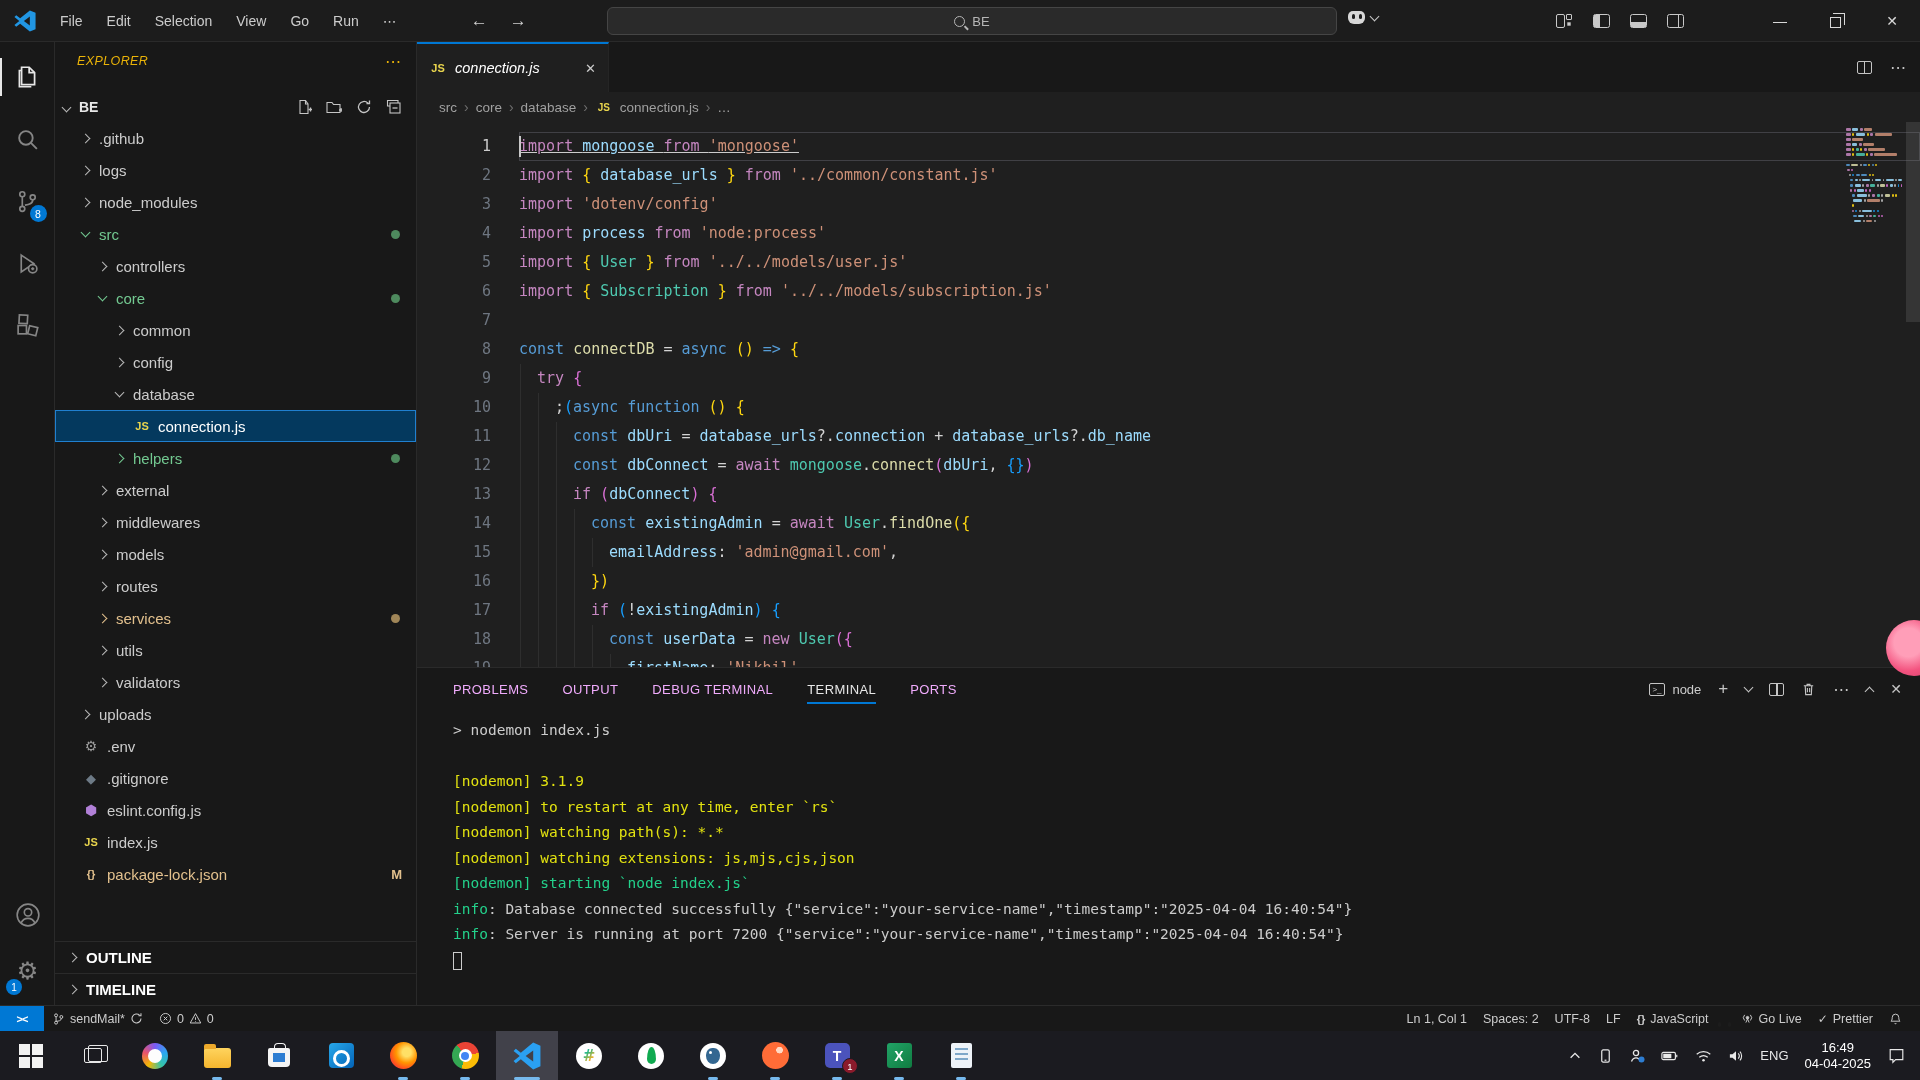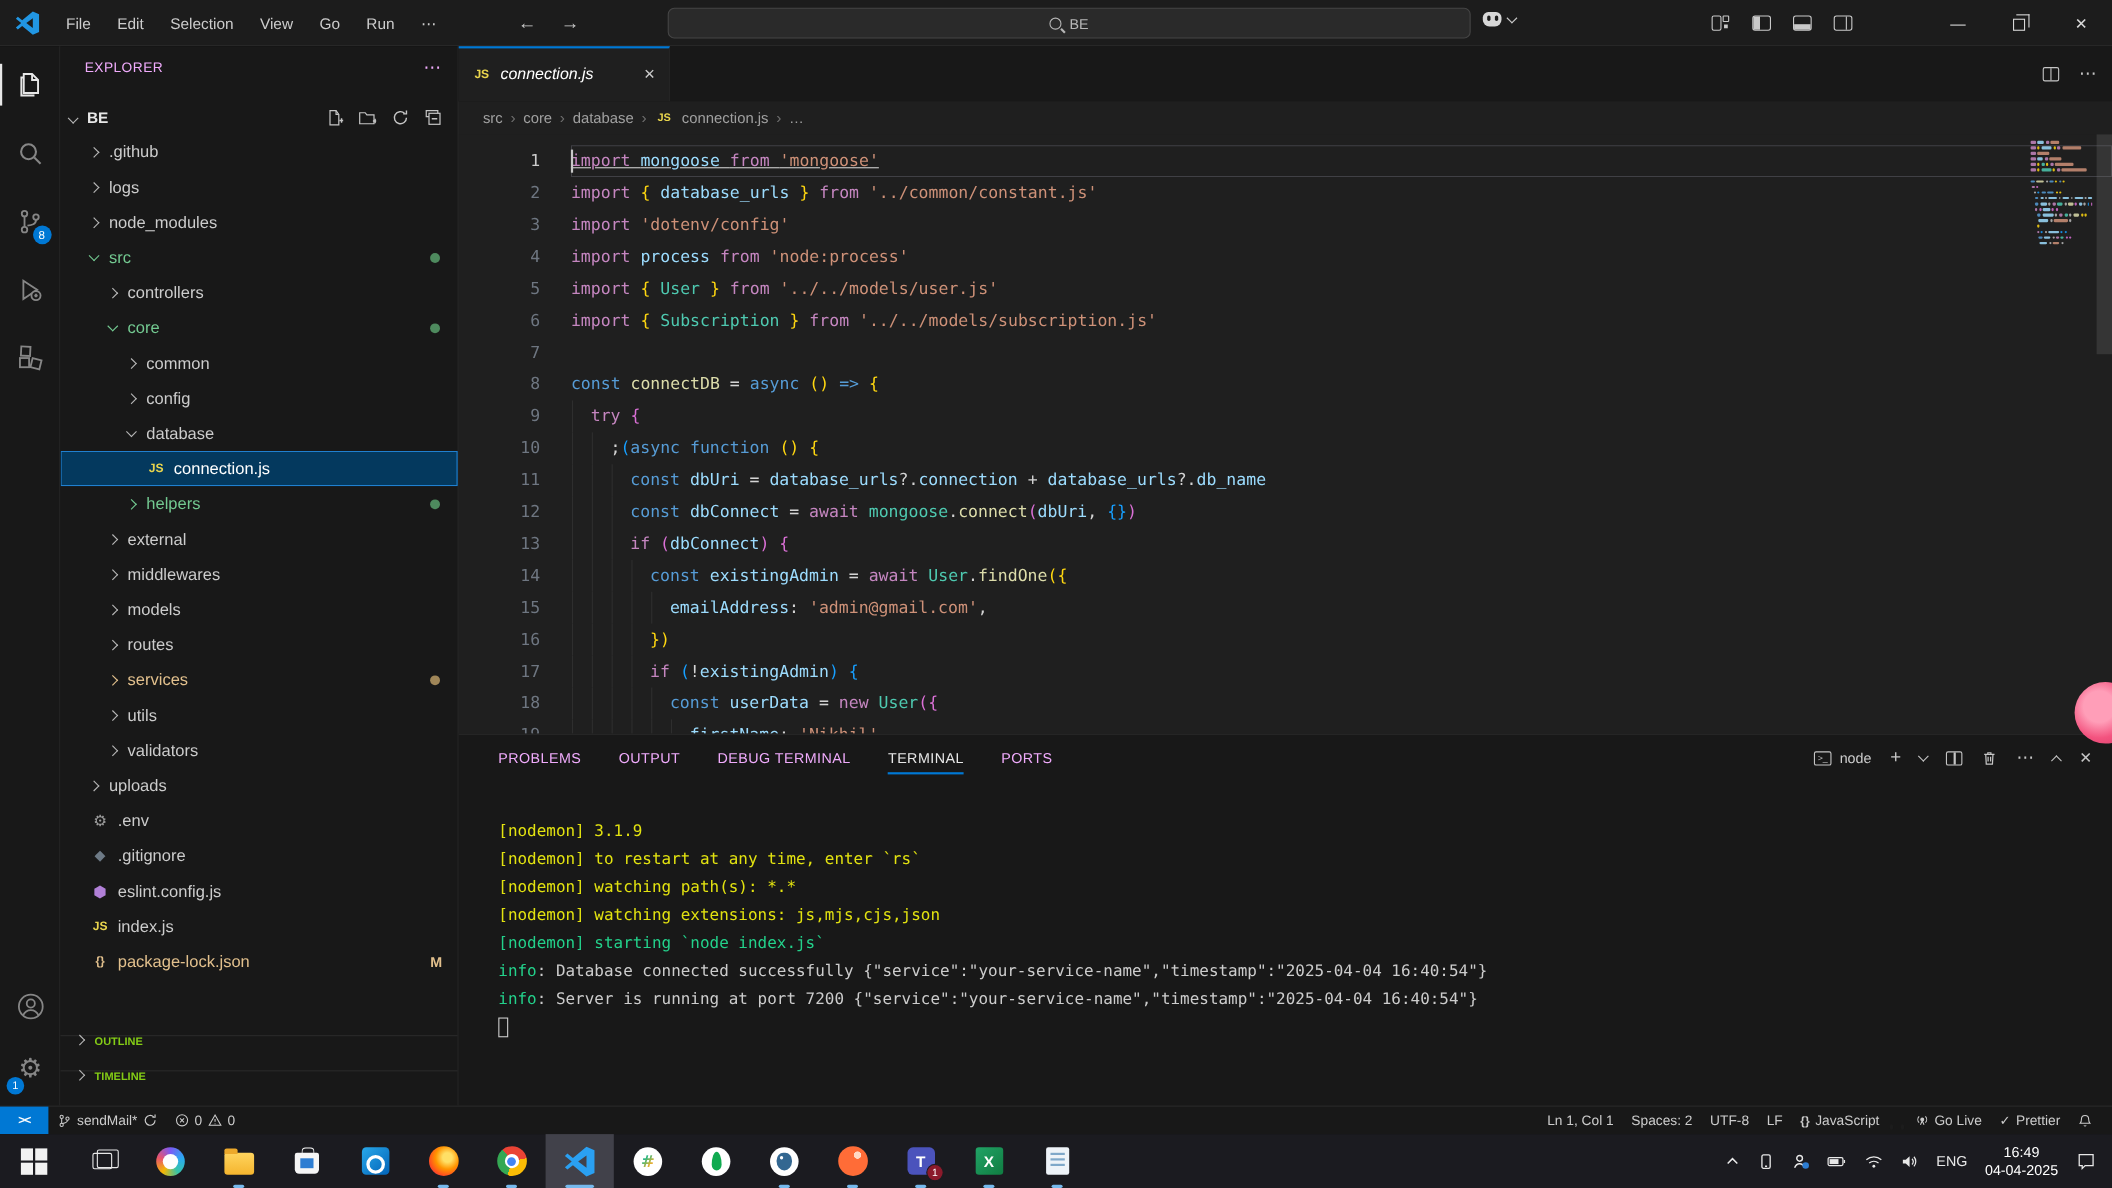--- a/index.html
+++ b/index.html
@@ -41,36 +41,36 @@
   .activitybar { width:55px; background:#181818; border-right:1px solid #2a2a2a; display:flex; flex-direction:column; align-items:center; padding-top:4px; position:relative; }
   .ab-item { width:55px; height:62px; display:flex; align-items:center; justify-content:center; position:relative; color:#868686; }
   .ab-item.active { color:#e7e7e7; }
   .ab-item.active::before { content:""; position:absolute; left:0; top:12px; bottom:12px; width:2px; background:#e7e7e7; }
   .ab-badge { position:absolute; right:8px; bottom:10px; min-width:17px; height:17px; border-radius:9px; background:#0078d4; color:#fff; font-size:10.5px; display:flex; align-items:center; justify-content:center; padding:0 3px; }
   .ab-bottom { position:absolute; bottom:6px; left:0; width:55px; display:flex; flex-direction:column; align-items:center; }
   .gear-badge { position:absolute; left:6px; bottom:4px; min-width:16px; height:16px; border-radius:8px; background:#0078d4; color:#fff; font-size:10px; display:flex; align-items:center; justify-content:center; }
 
   
   .sidebar { width:362px; background:#181818; border-right:1px solid #2a2a2a; display:flex; flex-direction:column; position:relative; font-size:15px; }
-  .sb-header { height:38px; display:flex; align-items:center; justify-content:space-between; padding:0 14px 0 22px; color:#f0abfc; font-size:12.5px; letter-spacing:.4px; }
+  .sb-header { height:38px; display:flex; align-items:center; justify-content:space-between; padding:0 14px 0 22px; color:#eab308; font-size:12.5px; letter-spacing:.4px;font-style:italic; }
   .sb-root { height:30px; margin-top:12px; display:flex; align-items:center; padding-left:8px; font-weight:bold; font-size:14px; color:#e7e7e7; }
   .sb-root .actions { margin-left:auto; display:flex; gap:14px; margin-right:14px; }
   .tree { flex:0 0 auto; }
   .tree-row { height:32px; display:flex; align-items:center; position:relative; color:#cccccc; }
   .tree-row.selected { background:#04395e; box-shadow:inset 0 0 0 1px #2080d0; color:#ffffff; }
   .tree-row .dot { position:absolute; right:16px; width:9px; height:9px; border-radius:50%; }
   .tree-row .m-badge { position:absolute; right:14px; font-size:13px; font-weight:bold; }
   .chev { width:7px; height:7px; border-right:1.6px solid #b8b8b8; border-bottom:1.6px solid #b8b8b8; display:inline-block; flex:none; }
   .chev.right { transform:rotate(-45deg); }
   .chev.down  { transform:rotate(45deg); margin-top:-3px; }
   .ficon { width:18px; display:inline-flex; justify-content:center; flex:none; font-size:12px; }
   .ficon.js { color:#e8d44d; font-weight:bold; font-size:11px; font-style:normal; }
   .green { color:#73c991; } .tan { color:#e2c08d; }
   .dot.green { background:#4e8a5e; } .dot.tan { background:#a08658; }
-  .sb-section { height:32px; border-top:1px solid #2a2a2a; display:flex; gap:10px; padding-left:14px; font-weight:bold; font-size:10px; color:#84cc16; }
+  .sb-section { height:32px; border-top:1px solid #2a2a2a; display:flex; align-items:center; gap:10px; padding-left:14px; font-weight:bold; font-size:15px; color:#ffffff; }
   .sb-bottom { margin-top:auto; }
 
   
   .editor-col { flex:1; display:flex; flex-direction:column; background:#1f1f1f; min-width:0; }
   .tabbar { height:50px; background:#181818; display:flex; align-items:stretch; position:relative; }
   .tab { width:192px; background:#1f1f1f; border-top:2px solid #0078d4; border-right:1px solid #252525; display:flex; align-items:center; gap:8px; padding:0 12px; font-size:14.5px; color:#ffffff; }
   .tab .tabname { font-style:italic; }
   .tab .close { margin-left:auto; color:#cccccc; font-size:13px; }
   .tab-actions { position:absolute; right:14px; top:0; height:50px; display:flex; align-items:center; gap:18px; color:#c5c5c5; }
   .split-icon { width:15px; height:13px; border:1.3px solid #c5c5c5; border-radius:2px; position:relative; }
@@ -615,20 +615,21 @@
             <span class="split-icon"></span>
             <svg width="15" height="16" viewBox="0 0 16 16" fill="none" stroke="#c5c5c5" stroke-width="1.2">
                 <path d="M3 4.5h10M6.5 4.5V3h3v1.5M4.5 4.5 5 14h6l.5-9.5M6.8 7v4.5M9.2 7v4.5"></path>
               </svg>
             <span style="font-size:16px">⋯</span>
             <span class="chev" style="border-color:#c5c5c5;transform:rotate(-135deg);margin-top:4px"></span>
             <span>✕</span>
           </div>
         </div>
         <div class="terminal" id="terminal">
+            <div class="t-line"><span class="tt-w">&gt; nodemon index.js</span></div>
             <div class="t-line"></div>
             <div class="t-line"><span class="tt-y">[nodemon] 3.1.9</span></div>
             <div class="t-line"><span class="tt-y">[nodemon] to restart at any time, enter `rs`</span></div>
             <div class="t-line"><span class="tt-y">[nodemon] watching path(s): *.*</span></div>
             <div class="t-line"><span class="tt-y">[nodemon] watching extensions: js,mjs,cjs,json</span></div>
             <div class="t-line"><span class="tt-g">[nodemon] starting `node index.js`</span></div>
             <div class="t-line"><span class="tt-g">info</span><span class="tt-w">: Database connected successfully {"service":"your-service-name","timestamp":"2025-04-04 16:40:54"}</span></div>
             <div class="t-line"><span class="tt-g">info</span><span class="tt-w">: Server is running at port 7200 {"service":"your-service-name","timestamp":"2025-04-04 16:40:54"}</span></div>
             <div class="t-line"><span class="t-cursor"></span></div>
           </div>

